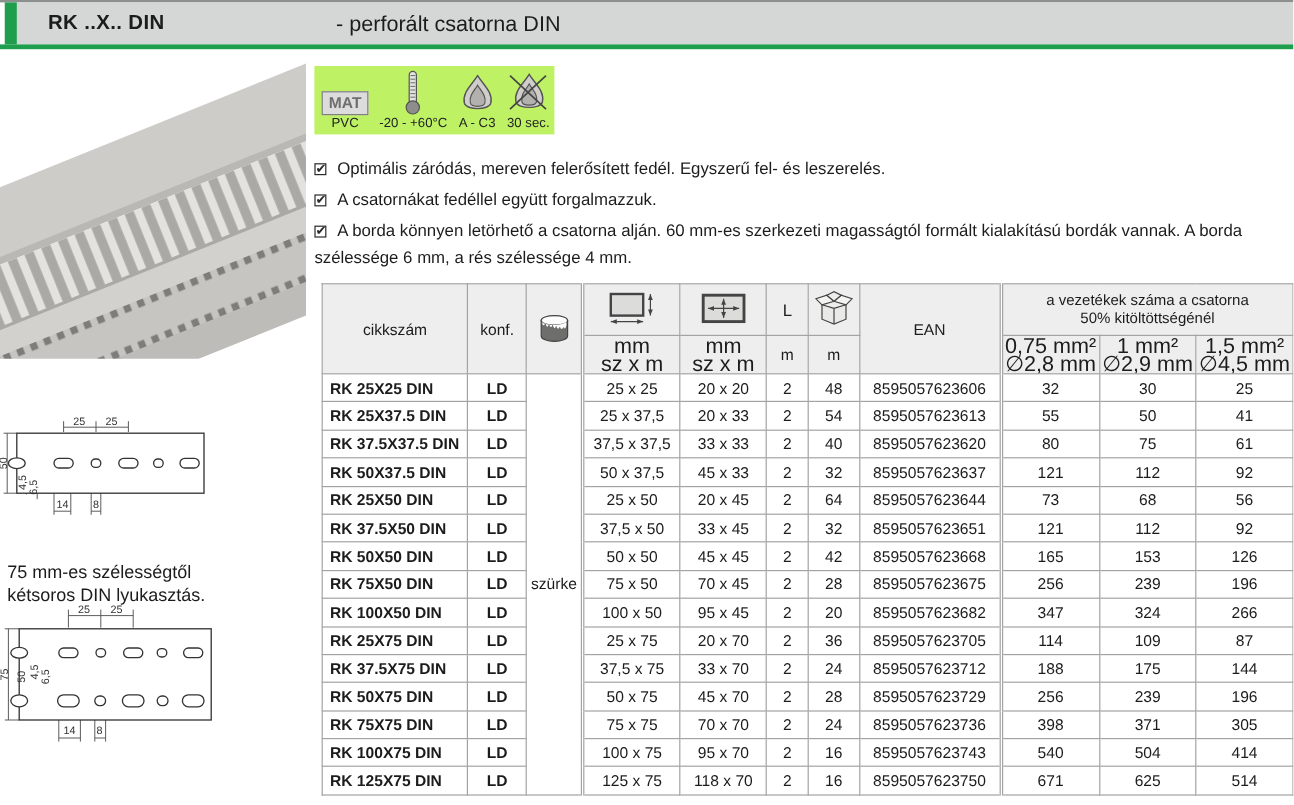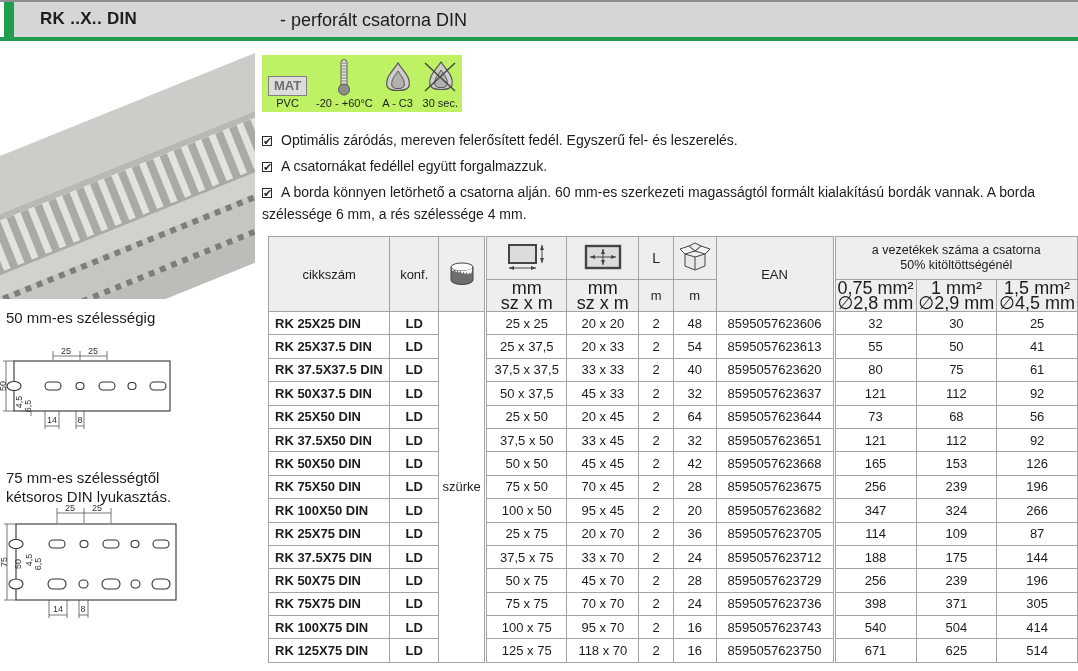--- a/index.html
+++ b/index.html
@@ -99,21 +99,20 @@
 
       <g transform="rotate(-22 90 235)">
         <rect x="-80" y="196" width="380" height="22" fill="#d2d1cd"></rect>
         <rect x="-80" y="216" width="380" height="40" fill="url(#slotsSmall)"></rect>
         <rect x="-80" y="254" width="380" height="26" fill="#bdbcb8"></rect>
       </g>
     </svg>
   </div>
 
   <div class="caption cap1">
-    <span>50 mm-es szélességig</span>
   </div>
   <svg class="diagram d1" width="190" height="100" viewBox="0 0 190 100">
     <g stroke="#555" stroke-width="0.8" fill="none">
       <line x1="53" y1="5" x2="53" y2="14"></line>
         <line x1="80" y1="5" x2="80" y2="14"></line>
         <line x1="107" y1="5" x2="107" y2="14"></line>
       <line x1="53" y1="10" x2="107" y2="10"></line>
       <line x1="14" y1="15" x2="3" y2="15"></line>
         <line x1="14" y1="65" x2="3" y2="65"></line>
       <line x1="6" y1="15" x2="6" y2="65"></line>

